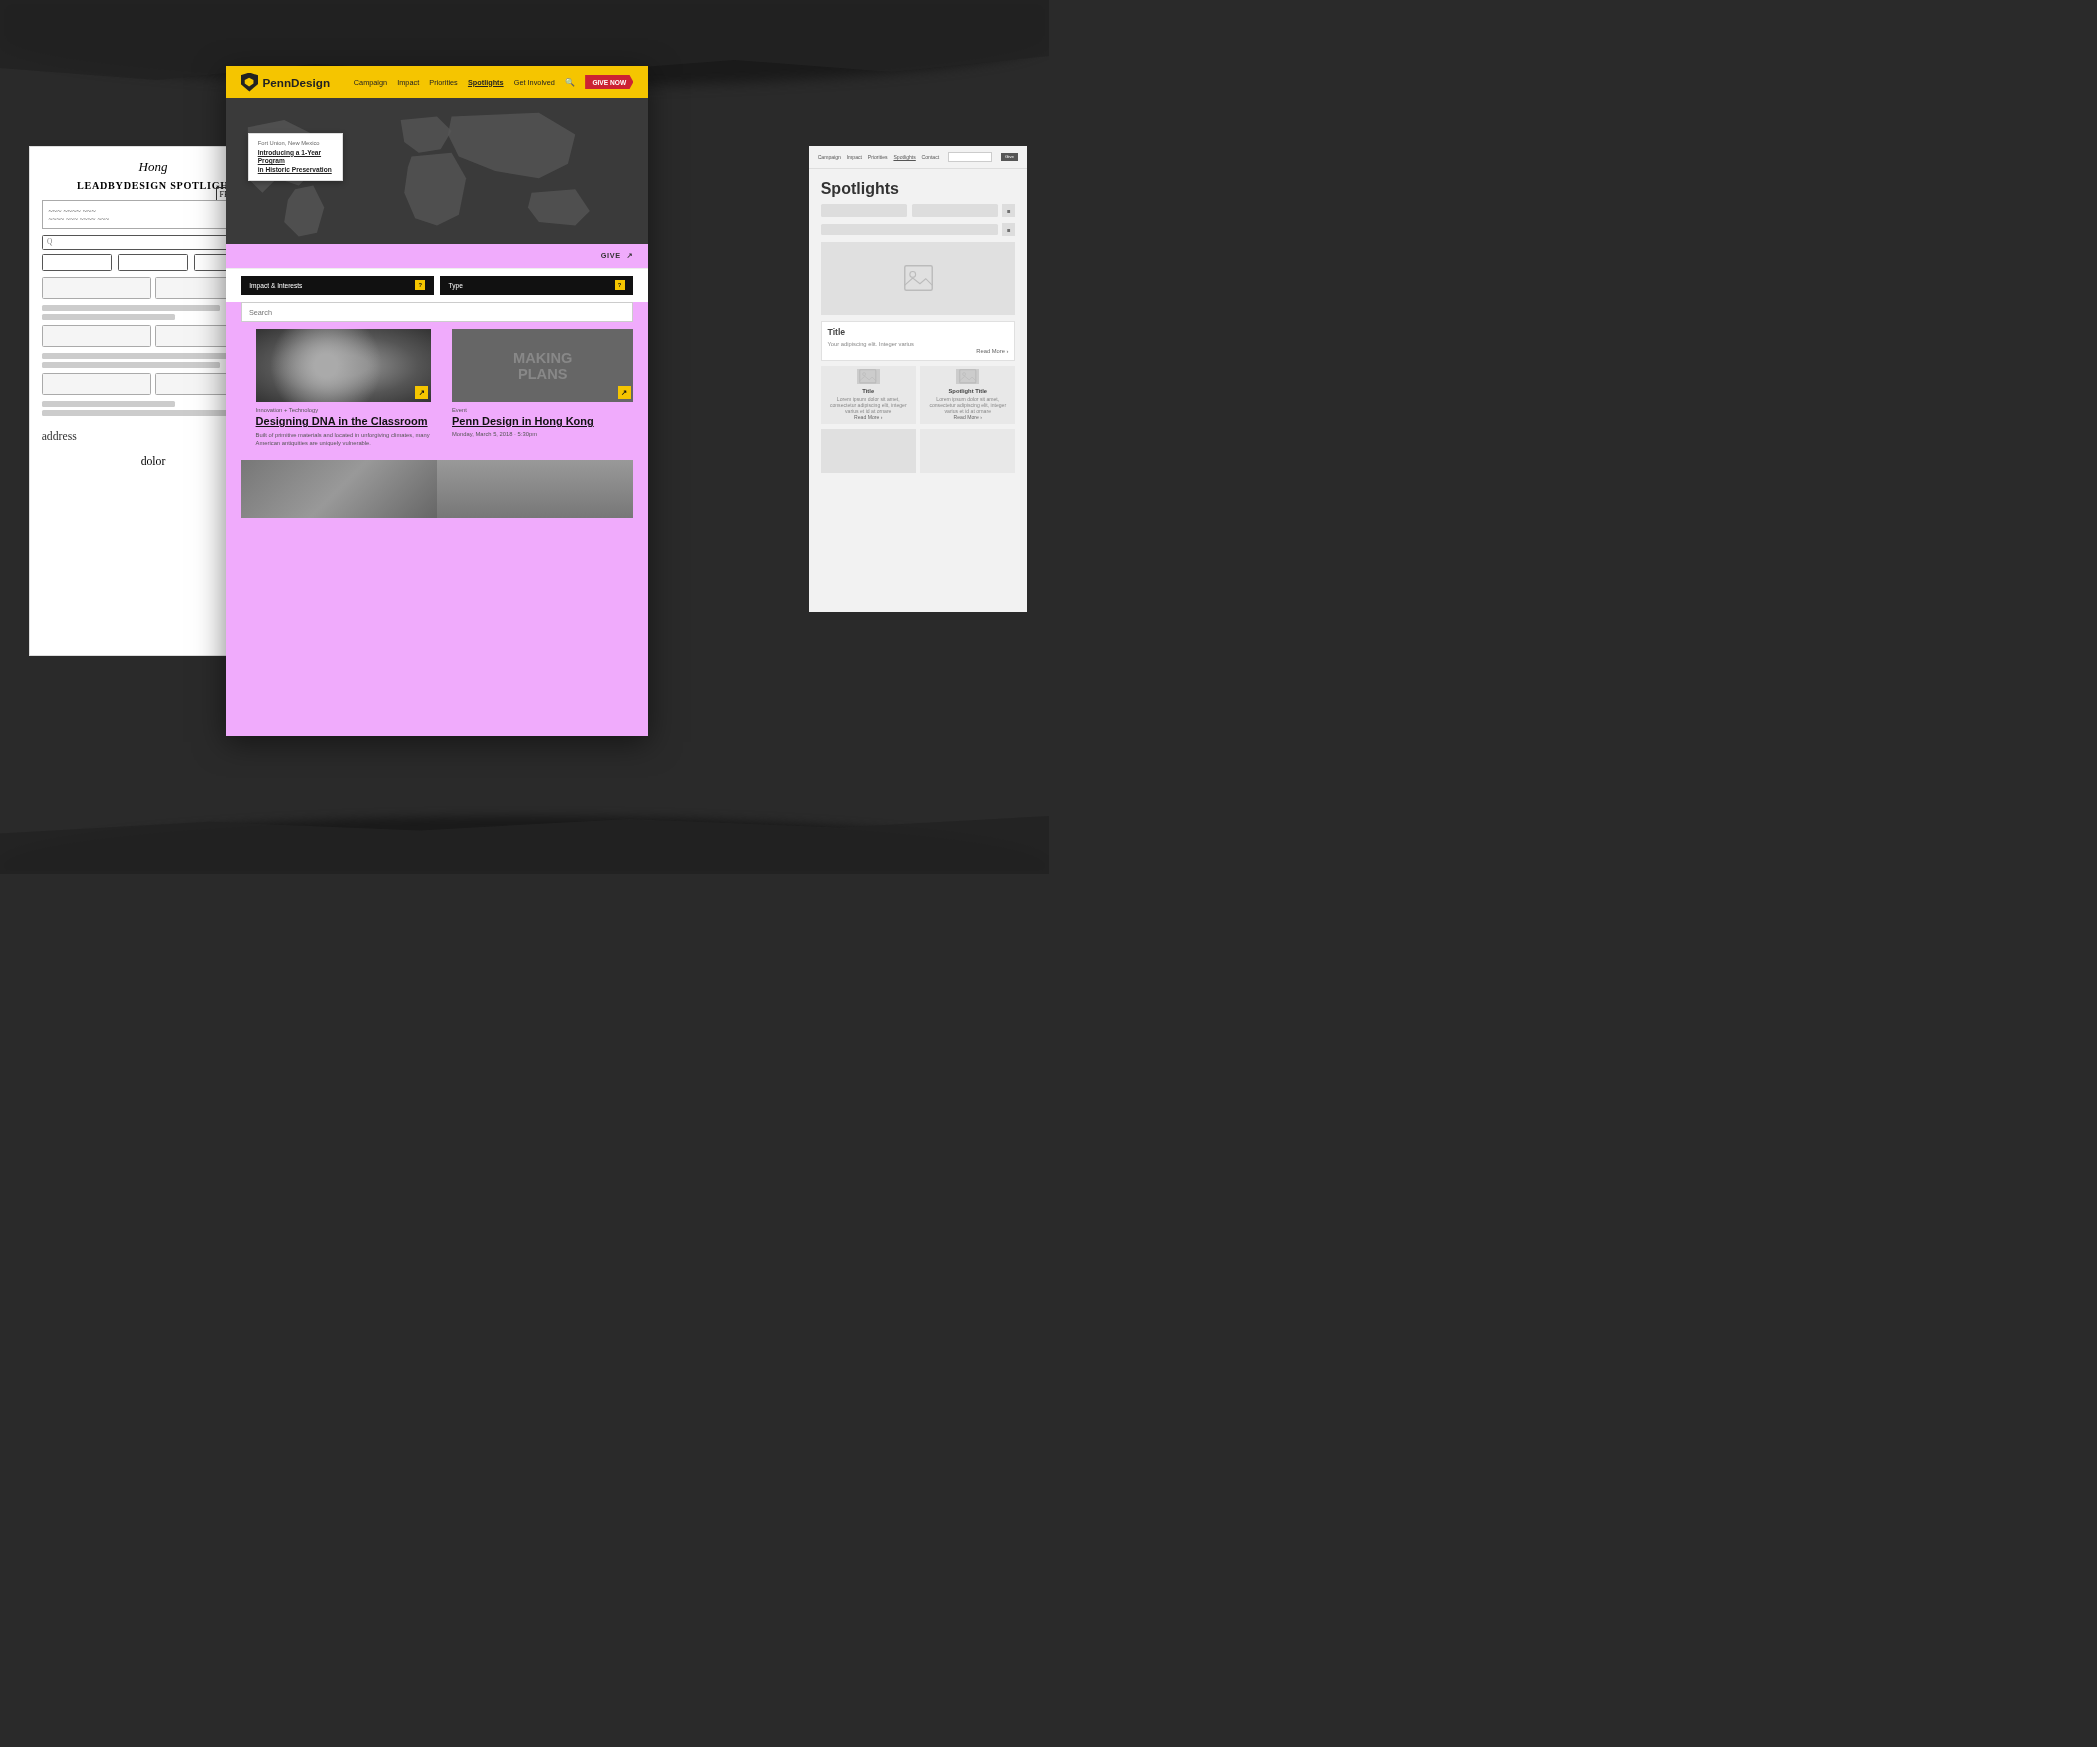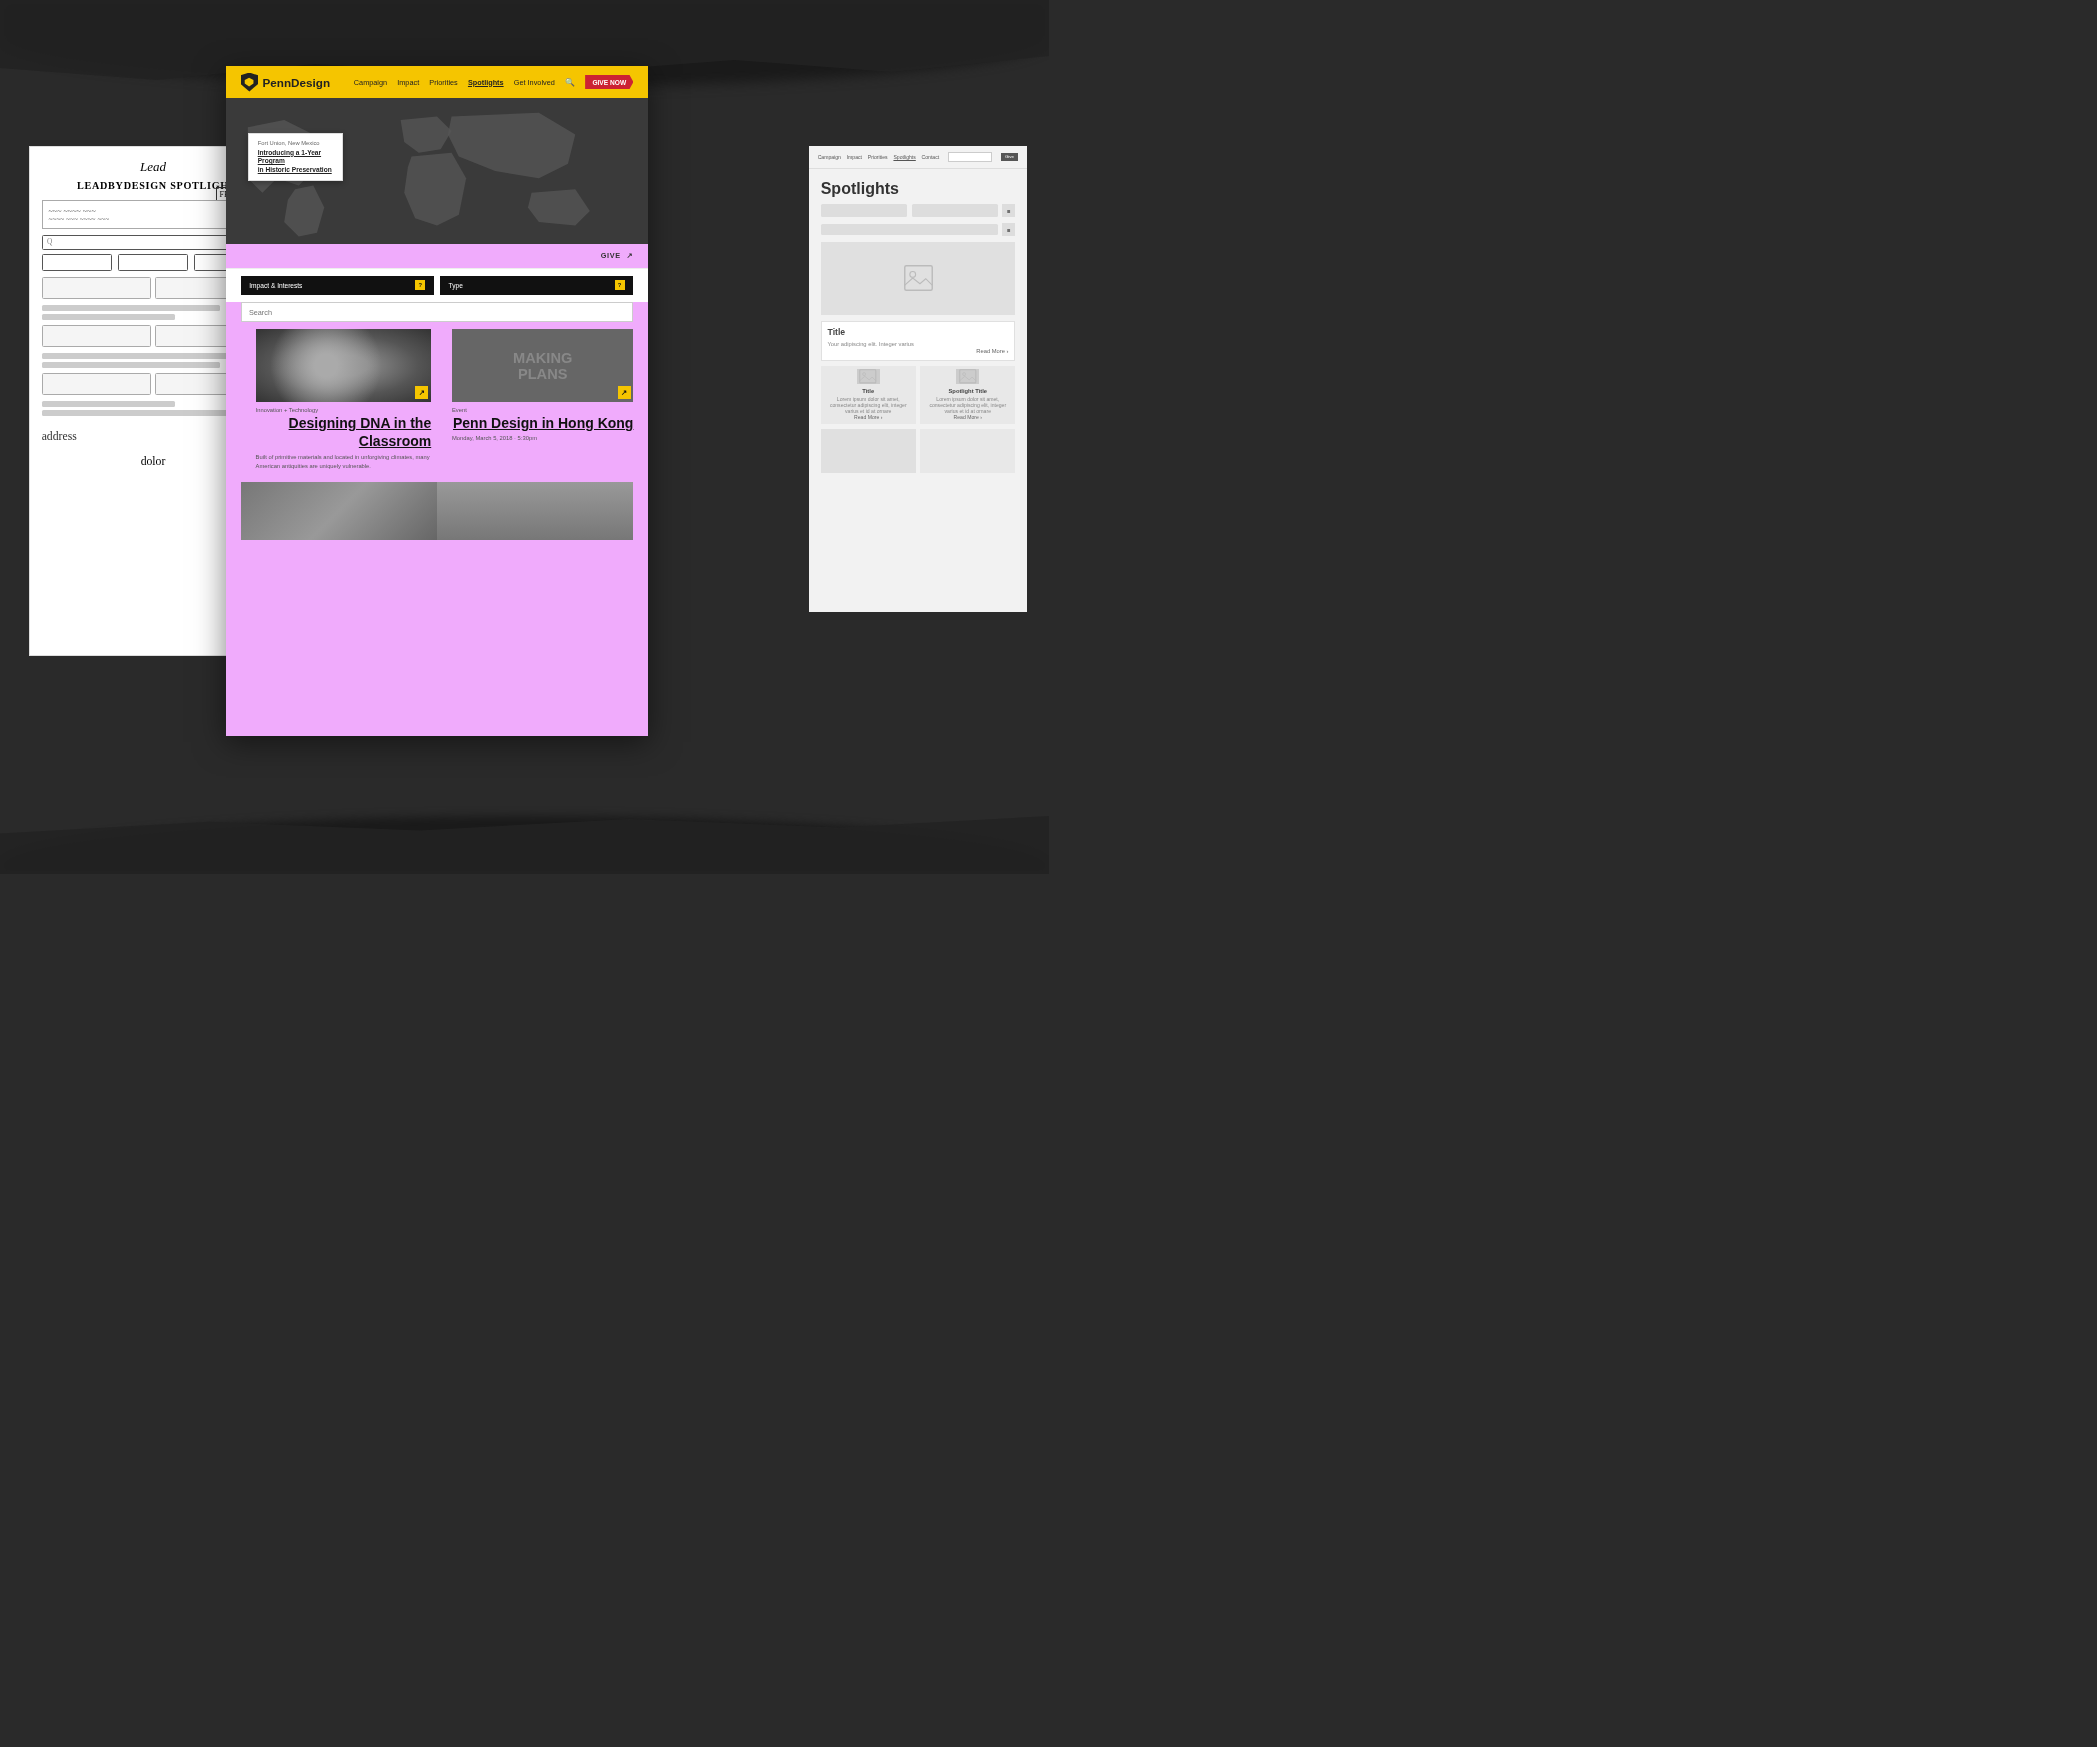--- a/index.html
+++ b/index.html
@@ -403,27 +403,26 @@
       font-weight: bold;
     }
 
     .pd-card-tag {
       font-size: 5.8px;
       color: #555;
       margin-bottom: 1.5px;
     }
 
     .pd-card-title {
-      font-size: 14px;
+      font-size: 11px;
       font-weight: bold;
       color: #111;
       text-decoration: underline;
       line-height: 1.3;
       margin-bottom: 2.9px;
-      text-align: right;
     }
 
     .pd-card-desc {
       font-size: 5.8px;
       color: #555;
       line-height: 1.4;
     }
 
     .pd-card-date {
       font-size: 5.8px;
@@ -654,21 +653,21 @@
 </head>
 <body>
 
 <div class="bg-brushstroke"></div>
 <div class="brush-top"></div>
 <div class="brush-bottom"></div>
 
 <div class="scene">
 
   <div class="wireframe-panel">
-    <div class="wireframe-title">Lead</div>
+    <div class="wireframe-title">Hong</div>
     <div class="wireframe-subtitle">LEADBYDESIGN SPOTLIGH</div>
     <div class="wireframe-label">FEATURED</div>
 
     <div class="wireframe-scribbles">
 
       <div style="height:29px; border:0.7px solid #aaa; margin-bottom:5.8px; position:relative;">
         <div style="position:absolute; left:5.8px; top:5.8px; font-family:cursive; font-size:8px; color:#555;">~~~ ~~~~ ~~~</div>
         <div style="position:absolute; left:5.8px; bottom:4.4px; font-family:cursive; font-size:7.3px; color:#555;">~~~~ ~~~ ~~~~ ~~~</div>
       </div>
       <div class="wireframe-search-box">

